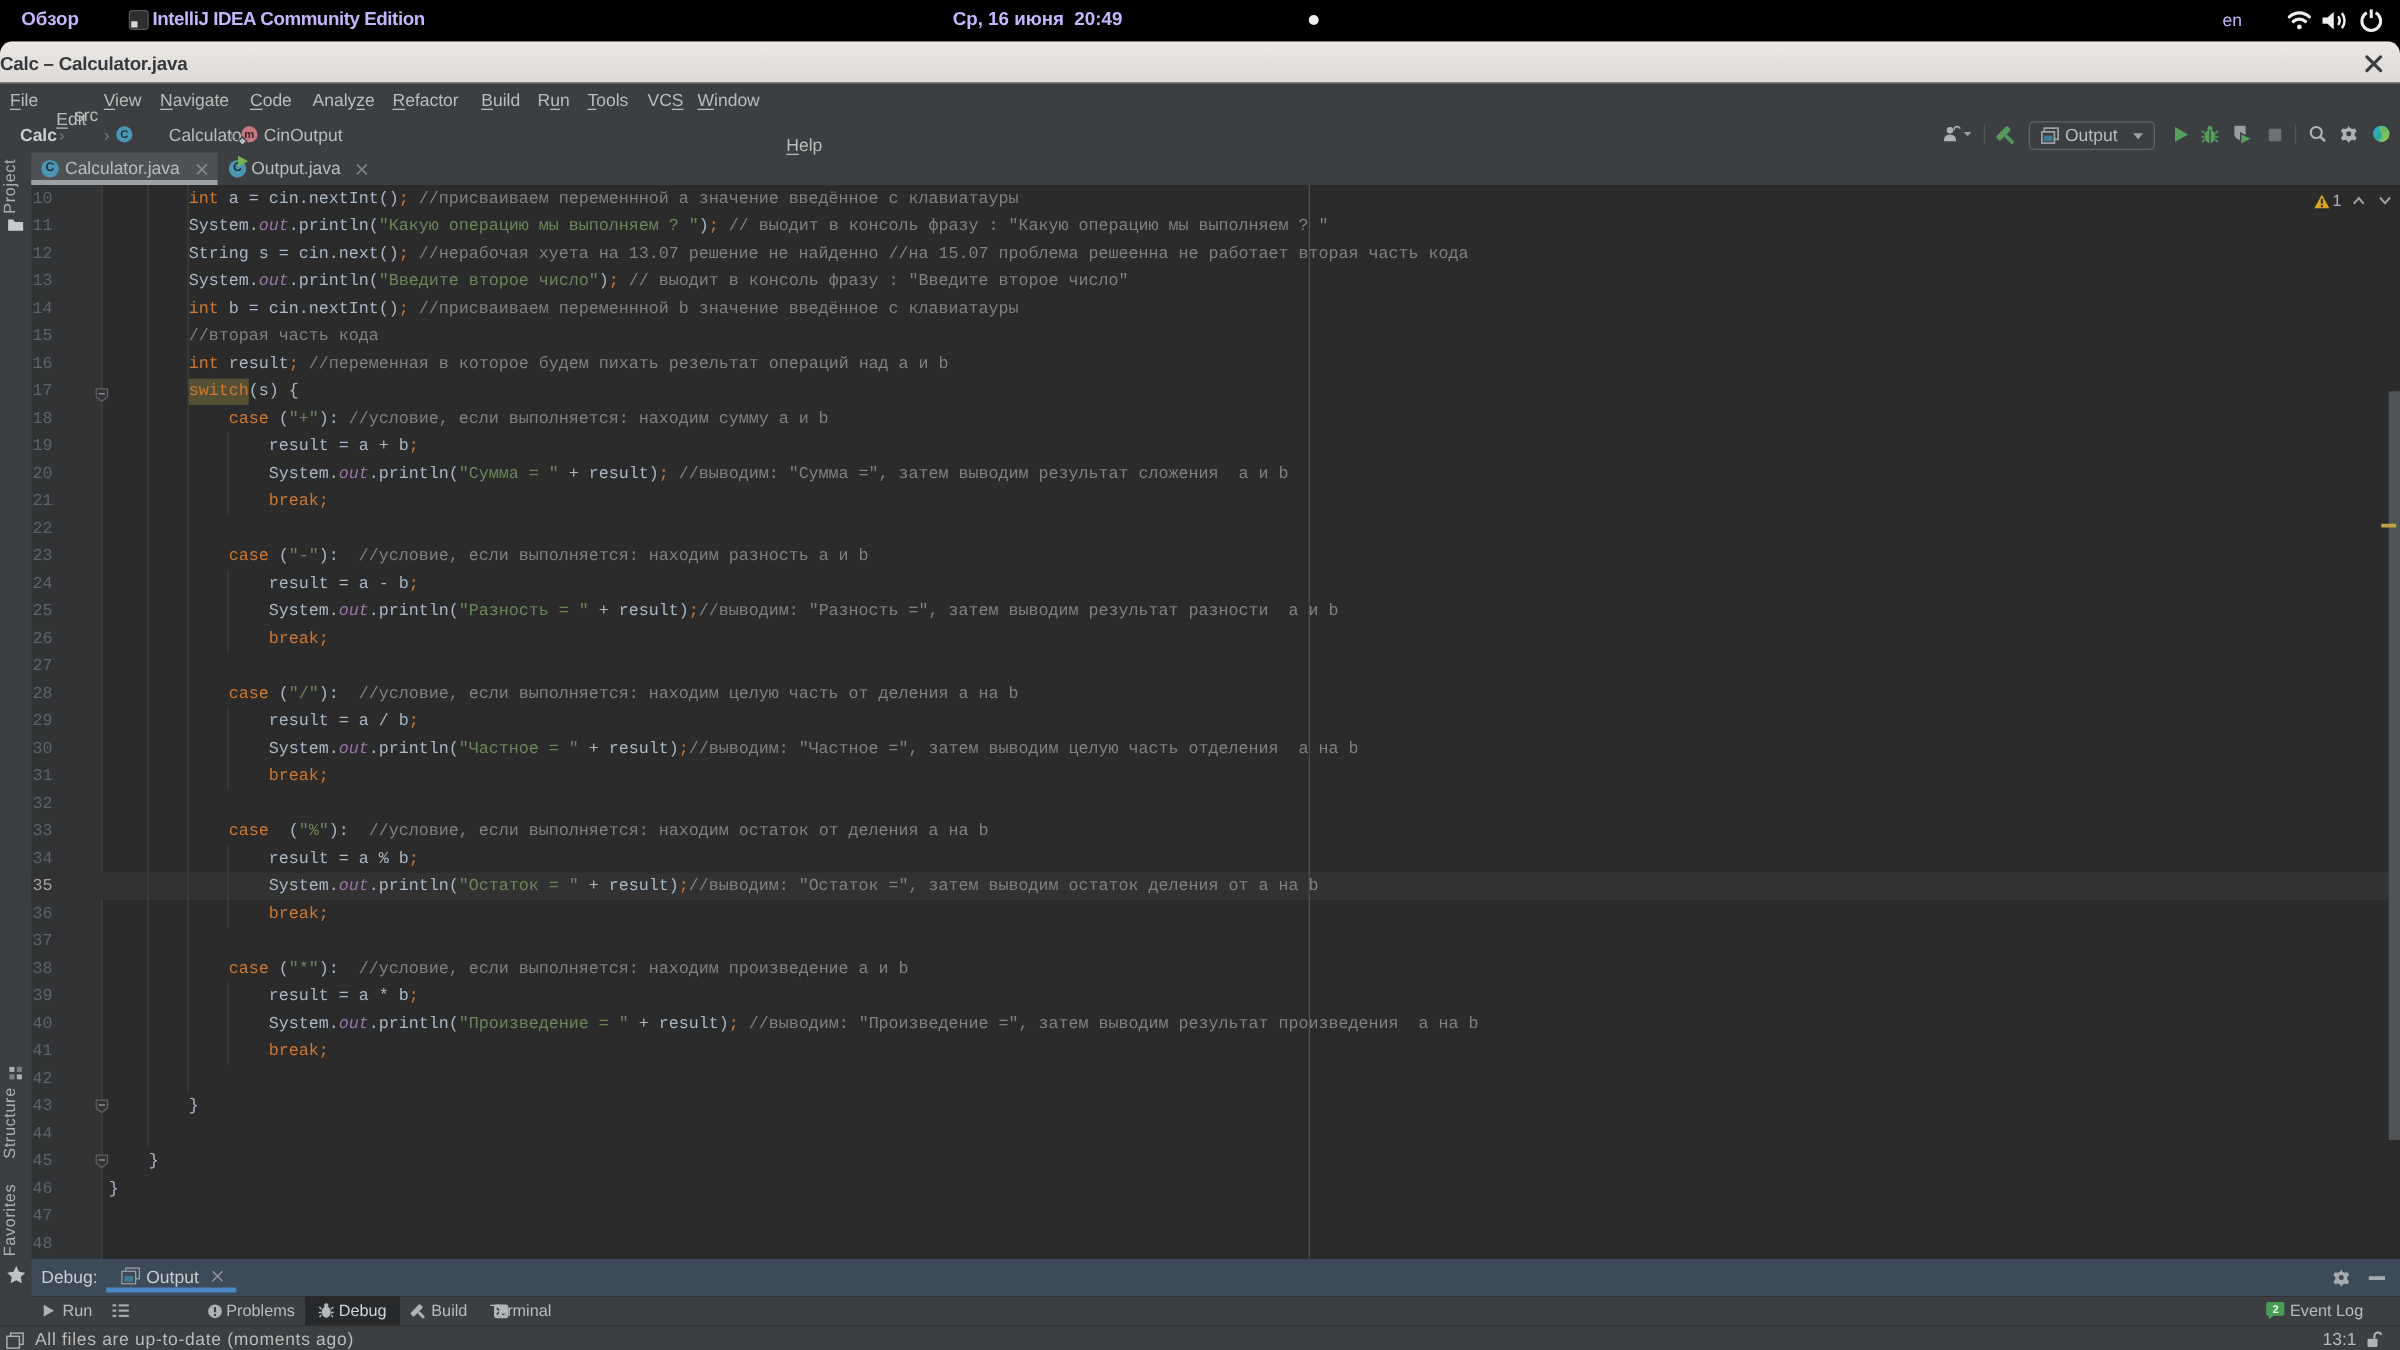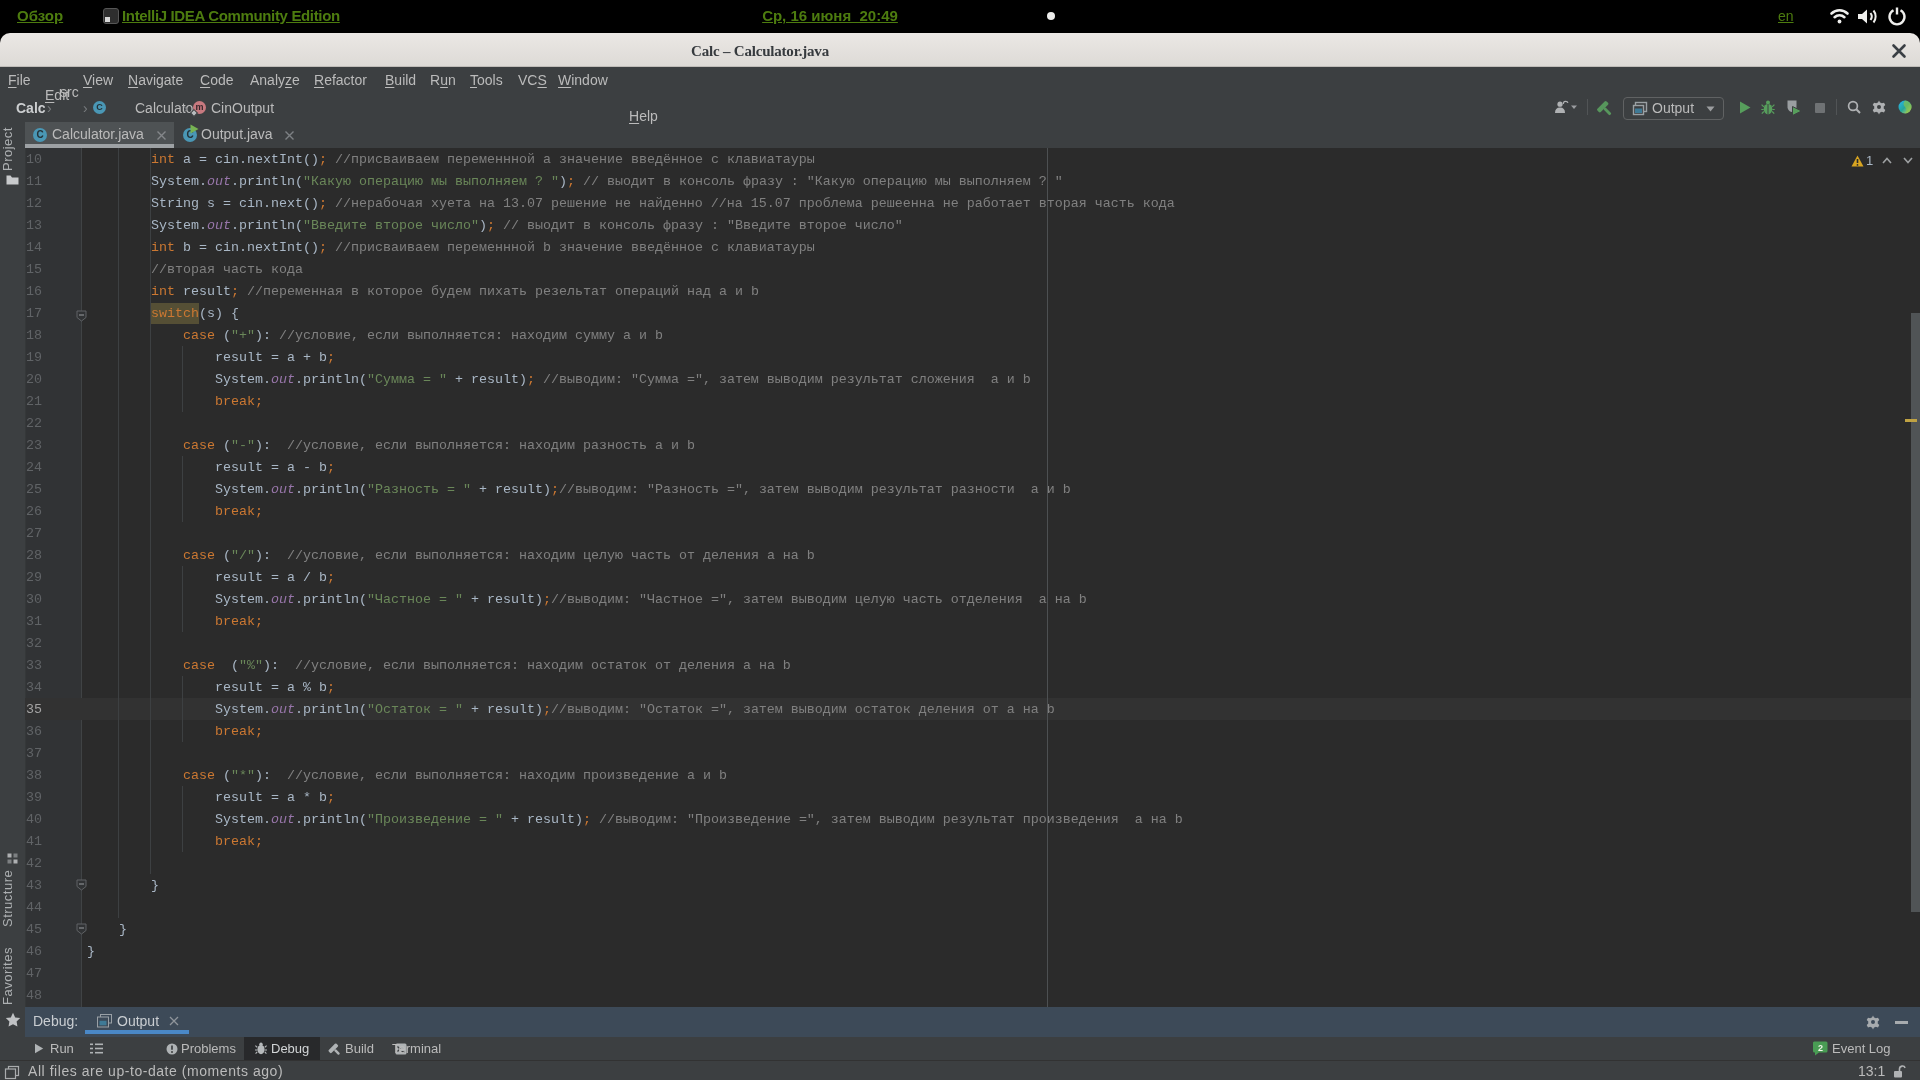--- a/index.html
+++ b/index.html
@@ -9,21 +9,21 @@
   pre { font-family:"Liberation Mono", monospace; font-size:13.3333px; line-height:22px; }
   pre i { font-style:normal; }
   .kw { color:#cc7832; }
   .st { color:#6a8759; }
   .cm { color:#808080; }
   .fd { color:#9876aa; font-style:italic; }
   .hl { background:#554f35; padding:3px 0; }
   .cur { color:#a4a3a3; }
   .ui { font-size:14px; color:#bbbbbb; white-space:nowrap; }
   .ui13 { font-size:13px; color:#bbbbbb; white-space:nowrap; }
-  .top { font-size:15px; font-weight:bold; color:#4d7c0f; white-space:nowrap;text-decoration:underline; }
+  .top { font-size:15px; font-weight:bold; color:#c4b5fd; white-space:nowrap; }
   .vlab { width:25px; color:#adb0b2; font-size:13px; writing-mode:vertical-rl;
           transform:rotate(180deg); text-align:center; letter-spacing:0.5px;}
   u { text-decoration-thickness:1px; text-underline-offset:2px; }
   .citem { border-radius:50%; font-weight:bold; text-align:center; font-family:"Liberation Sans"; }
 </style></head>
 <body>
 
 <div style="left:0;top:0;width:1920px;height:33px;background:#000;"></div>
 <div style="left:0;top:33px;width:1920px;height:34px;background:linear-gradient(#ebe8e5,#ddda d6);border-radius:10px 10px 0 0;border-bottom:1px solid #bfbcb8;background:linear-gradient(#ebe8e5,#dddad6);"></div>
 <div style="left:0;top:67px;width:1920px;height:81px;background:#3c3f41;"></div>
@@ -49,21 +49,21 @@
 <svg style="left:1857px;top:8px;" width="24" height="17" viewBox="0 0 24 17">
   <path d="M1 6 h4 l5 -4.5 v14 l-5 -4.5 h-4 z" fill="#eeeeec"></path>
   <path d="M13.5 5 A6 6 0 0 1 13.5 12" fill="none" stroke="#eeeeec" stroke-width="2"></path>
   <path d="M16.5 2.5 A9.5 9.5 0 0 1 16.5 14.5" fill="none" stroke="#eeeeec" stroke-width="2"></path>
 </svg>
 <svg style="left:1888px;top:7px;" width="18" height="19" viewBox="0 0 18 19">
   <path d="M5.5 3.2 A7.5 7.5 0 1 0 12.5 3.2" fill="none" stroke="#eeeeec" stroke-width="2.4"></path>
   <line x1="9" y1="0.5" x2="9" y2="7.5" stroke="#eeeeec" stroke-width="2.4"></line>
 </svg>
 
-<span style="left:0;top:43px;width:1520px;text-align:center;font-size:15px;font-weight:bold;color:#363a3e;letter-spacing:-0.2px;font-family:Liberation Serif, serif;">Calc – Calculator.java</span>
+<span style="left:0;top:43px;width:1520px;font-size:15px;font-weight:bold;color:#363a3e;letter-spacing:-0.2px;">Calc – Calculator.java</span>
 <svg style="left:1891px;top:43px;" width="16" height="16" viewBox="0 0 16 16">
   <path d="M2.5 2.5 L13.5 13.5 M13.5 2.5 L2.5 13.5" stroke="#3a3f44" stroke-width="2.6" stroke-linecap="round"></path>
 </svg>
 
 <span class="ui" style="left:8px;top:72px;"><u>F</u>ile</span>
 <span class="ui" style="left:45px;top:87px;"><u>E</u>dit</span>
 <span class="ui" style="left:83px;top:72px;"><u>V</u>iew</span>
 <span class="ui" style="left:128px;top:72px;"><u>N</u>avigate</span>
 <span class="ui" style="left:200px;top:72px;"><u>C</u>ode</span>
 <span class="ui" style="left:250px;top:72px;">Analy<u>z</u>e</span>

